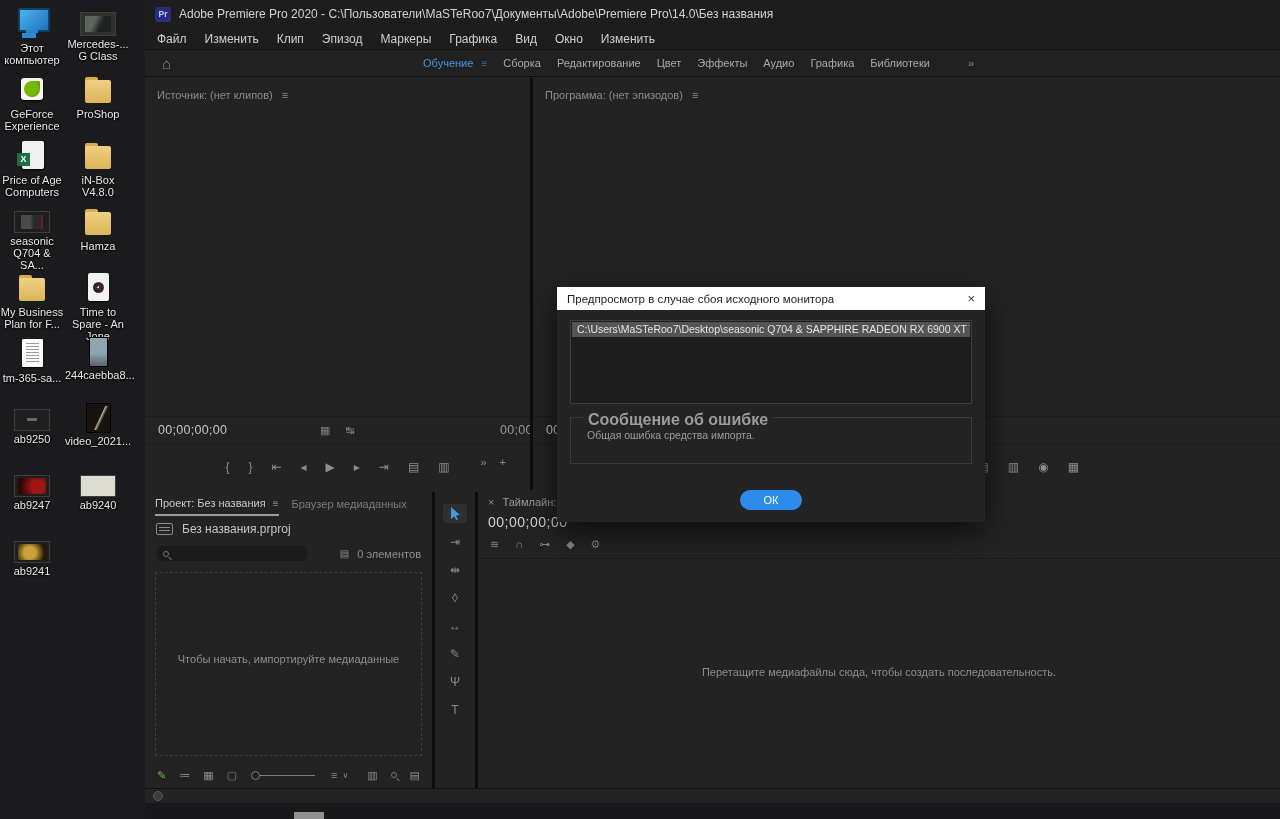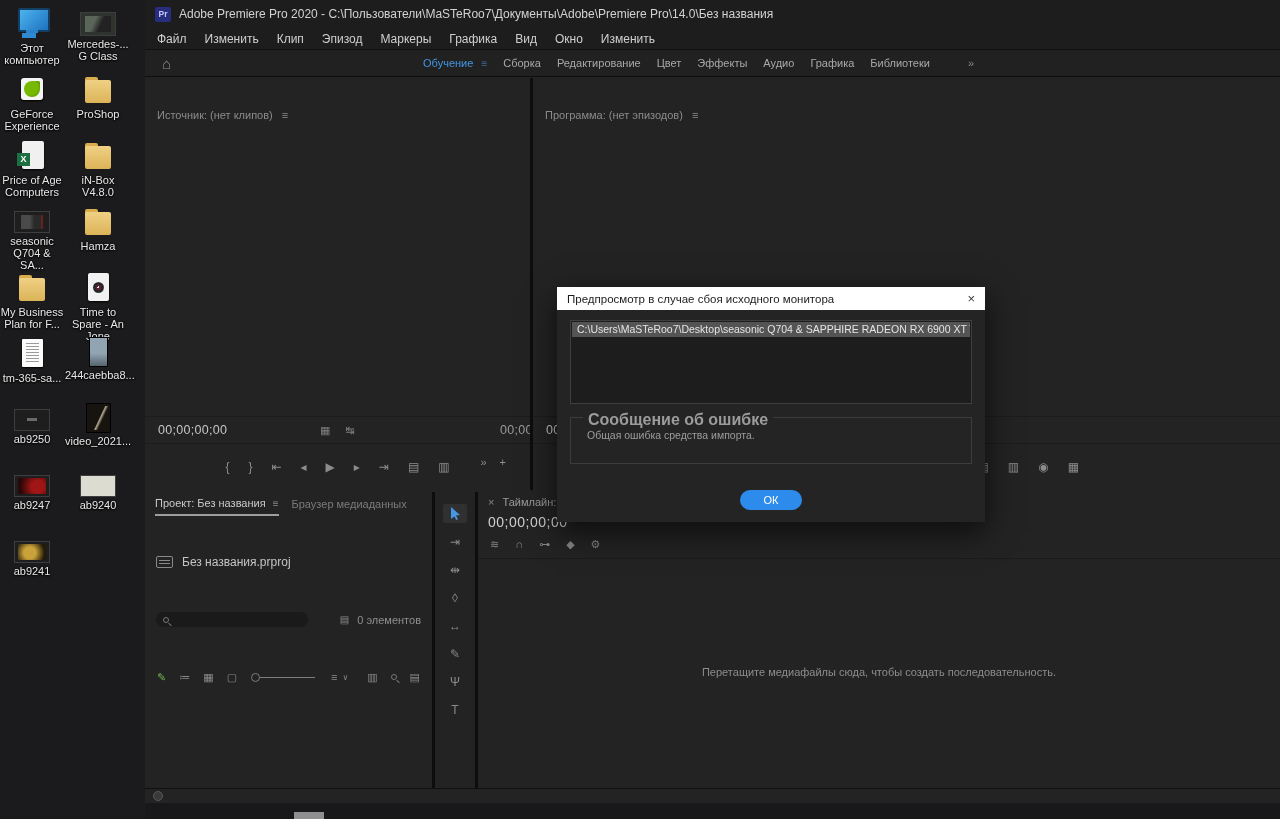--- a/index.html
+++ b/index.html
@@ -78,33 +78,33 @@
   .ws-tabs { display:flex; gap:16px; margin-left:252px; align-items:center; font-size:11px; color:#a9a9a9; white-space:nowrap; }
   .ws-active-grp { display:flex; gap:8px; align-items:center; }
   .ws-active { color:#4596e3; }
   .ws-menu { color:#3f6a95; font-size:10px; }
   .ws-over { margin-left:22px; color:#8a8a8a; font-size:11px; }
 
   .monitors { position:absolute; top:78px; left:0; width:1135px; height:412px; display:flex; gap:3px; background:#0d0d0d; }
   .monitor { background:#232323; display:flex; flex-direction:column; position:relative; overflow:hidden; }
   .mon-src { width:385px; flex:none; }
   .mon-prog { flex:1; }
-  .mon-head { height:26px; display:flex; align-items:center; gap:9px; padding:8px 12px 0; font-size:11px; color:#8b8b8b;margin-top:20px; }
+  .mon-head { height:26px; display:flex; align-items:center; gap:9px; padding:8px 12px 0; font-size:11px; color:#8b8b8b; }
   .mon-view { flex:1; }
   .tc-row { height:27px; position:relative; display:flex; align-items:center; padding:0 13px;
     border-top:1px solid #1c1c1c; font-size:12.5px; color:#c6c6c6; letter-spacing:.3px; }
   .tc-mid { position:absolute; left:50%; transform:translateX(-50%); display:flex; gap:15px; color:#7d7d7d; font-size:11px; }
   .tc-dur { position:absolute; left:355px; color:#9a9a9a; }
   .transport { height:47px; display:flex; align-items:center; justify-content:center; gap:19px;
     color:#8d8d8d; font-size:12px; position:relative; border-top:1px solid #1c1c1c; }
   .transport.prog { justify-content:flex-start; padding-left:262px; }
   .tp-extra { position:absolute; right:24px; top:12px; display:flex; gap:13px; color:#8d8d8d; font-size:11px; }
 
   .bottomrow { position:absolute; top:492px; left:0; width:1135px; height:296px; display:flex; gap:3px; background:#0d0d0d; }
-  .project { width:287px; flex:none; display:flex; flex-direction:column; background:#232323;gap:33px; }
+  .project { width:287px; flex:none; display:flex; flex-direction:column; background:#232323; }
   .tabrow { height:24px; display:flex; align-items:center; gap:13px; padding:0 10px; font-size:11px; }
   .ptab-a { color:#c9c9c9; height:100%; display:flex; align-items:center; gap:7px;
     border-bottom:2px solid #9d9d9d; }
   .ptab-menu { color:#8a8a8a; font-size:10px; }
   .ptab-i { color:#7b7b7b; }
   .prow { height:26px; display:flex; align-items:center; gap:9px; padding:0 11px; }
   .pfile-ico { width:17px; height:12px; border:1px solid #8a8a8a; border-radius:2px; position:relative; flex:none; }
   .pfile-ico::after { content:""; position:absolute; left:2px; top:3px; right:2px; height:1px;
     background:#8a8a8a; box-shadow:0 3px 0 #8a8a8a; }
   .pfile-name { font-size:12px; color:#c4c4c4; }
@@ -357,20 +357,23 @@
         </div>
         <div class="srow">
           <span class="search">
             <span class="mag"></span>
           </span>
           <span class="scount">
             <span class="clap">▤</span>
             <span>0 элементов</span>
           </span>
         </div>
+        <div class="dropzone">
+          <span>Чтобы начать, импортируйте медиаданные</span>
+        </div>
         <div class="ptools">
           <span class="pencil">✎</span>
           <span>≔</span>
           <span>▦</span>
           <span>▢</span>
           <span class="zoomslider"></span>
           <span class="sortgrp">
             <span>≡</span>
             <span class="chev">∨</span>
           </span>

